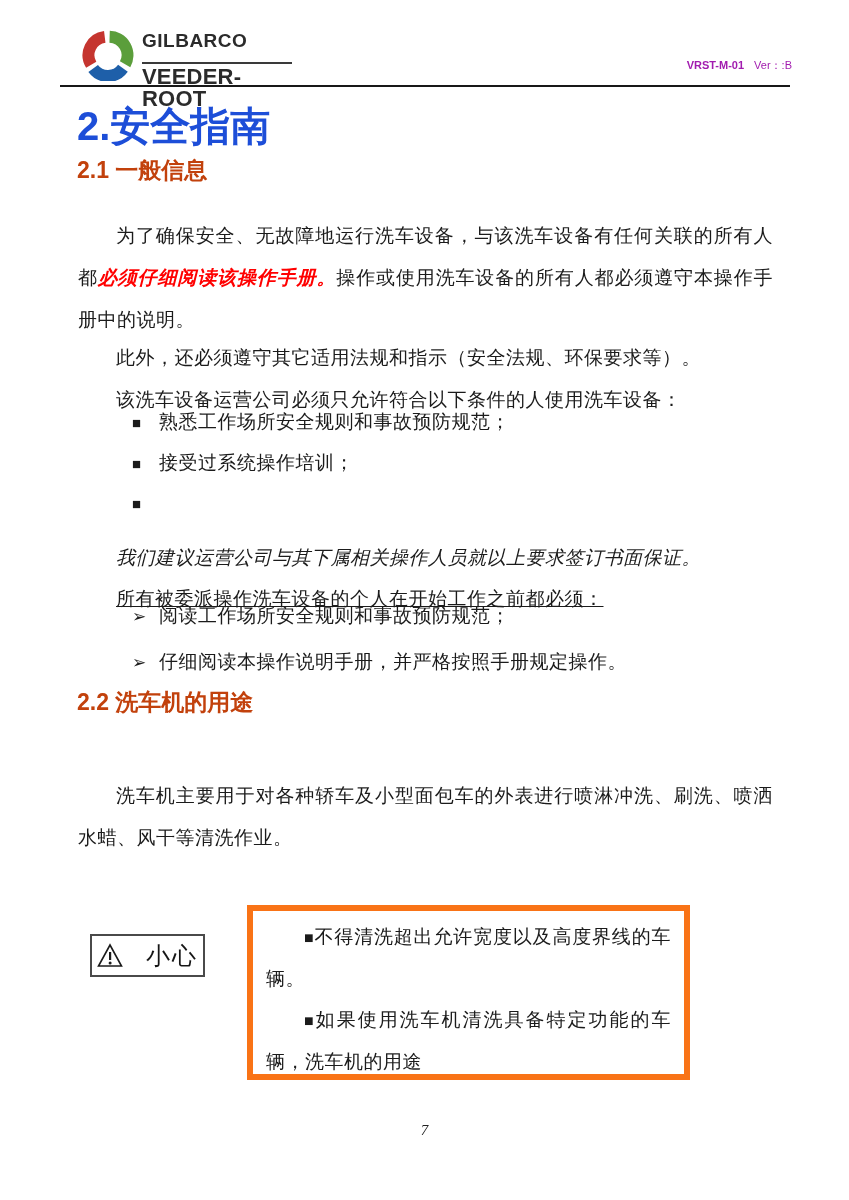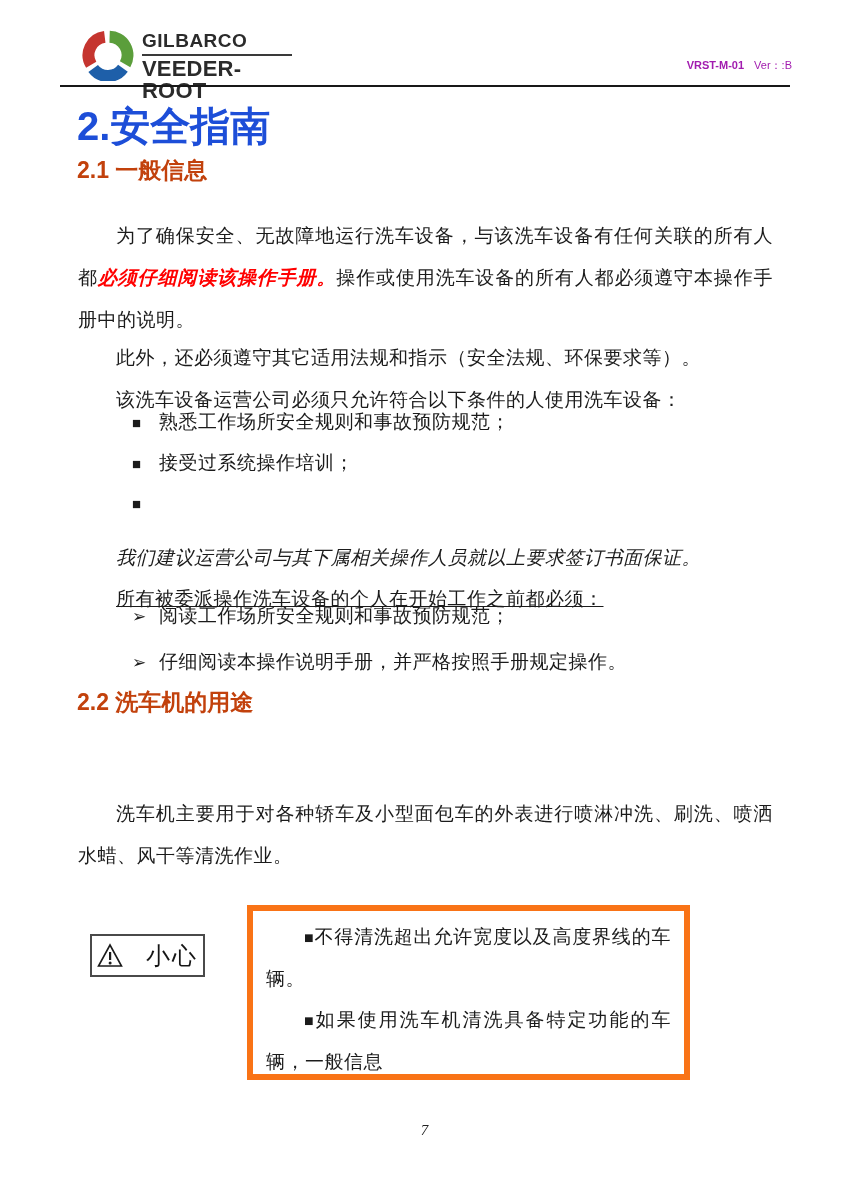--- a/index.html
+++ b/index.html
@@ -6,21 +6,21 @@
   .page{
     position:relative;width:849px;height:1200px;margin:0 auto;
     background:#ffffff;overflow:hidden;
     font-family:"Liberation Serif", serif;color:#1b1b1b;
   }
   
   .logo-mark{position:absolute;left:82px;top:29px;width:52px;height:52px;}
   .logo-text{position:absolute;left:142px;top:31px;width:150px;
     font-family:"Liberation Sans", sans-serif;font-weight:bold;color:#2b2b2b;line-height:1;}
   .logo-line1{display:block;font-size:19px;letter-spacing:.5px;
-    border-bottom:2px solid #3a3a3a;padding-bottom:4px;}
+    border-bottom:2px solid #3a3a3a;padding-bottom:12px;}
   .logo-line2{display:block;font-size:22px;letter-spacing:.2px;margin-top:2px;}
   .header-code{position:absolute;right:57px;top:58px;
     font-family:"Liberation Sans", sans-serif;font-size:11px;color:#a21caf;white-space:nowrap;}
   .header-code b{font-weight:bold;margin-right:10px;}
   .header-rule{position:absolute;left:60px;top:85px;width:730px;height:2px;background:#181818;}
   
   .h1{position:absolute;left:77px;top:99px;
     font-family:"Liberation Sans", sans-serif;font-weight:bold;font-size:40px;color:#1d4ed8;}
   .h2{position:absolute;left:77px;
     font-family:"Liberation Sans", sans-serif;font-weight:bold;font-size:23px;color:#c2410c;}
@@ -28,21 +28,21 @@
   .h2-2{top:687px;}
   
   .para{position:absolute;left:78px;width:695px;
     font-size:19px;line-height:42px;letter-spacing:.5px;
     text-align:justify;text-indent:2em;}
   .p1{top:196px;}
   .p2{top:318px;}
   .p3{top:360px;}
   .p4{top:518px;font-style:italic;}
   .p5{top:559px;text-decoration:underline;}
-  .p6{top:774px;}
+  .p6{top:756px;}
   .em-red{color:#FF0000;font-weight:bold;font-style:italic;}
   
   .blist{position:absolute;left:132px;width:640px;list-style:none;margin:0;padding:0;
     font-size:19px;letter-spacing:.5px;}
   .blist li{display:flex;align-items:baseline;}
   .blist .marker{flex:0 0 27px;}
   .list-squares{top:402px;}
   .list-squares li{line-height:40px;}
   .list-squares .marker{font-size:15px;}
   .list-arrows{top:593px;}
@@ -124,18 +124,18 @@
     <svg width="26" height="25" viewBox="0 0 26 25" aria-hidden="true">
       <polygon points="13,2 24.5,23 1.5,23" fill="#ffffff" stroke="#1b1b1b" stroke-width="1.6"></polygon>
       <rect x="12" y="9" width="2.2" height="8" fill="#1b1b1b"></rect>
       <circle cx="13.1" cy="20" r="1.5" fill="#1b1b1b"></circle>
     </svg>
     <span class="txt">小心</span>
   </div>
 
   <div class="caution-box">
     <p><span class="sq">■</span><span>不得清洗超出允许宽度以及高度界线的车辆。</span></p>
-    <p><span class="sq">■</span><span>如果使用洗车机清洗具备特定功能的车辆，一般信息</span></p>
+    <p><span class="sq">■</span><span>如果使用洗车机清洗具备特定功能的车辆，洗车机的用途</span></p>
   </div>
 
   <div class="page-num">7</div>
 
 </div>
 
 </body></html>

